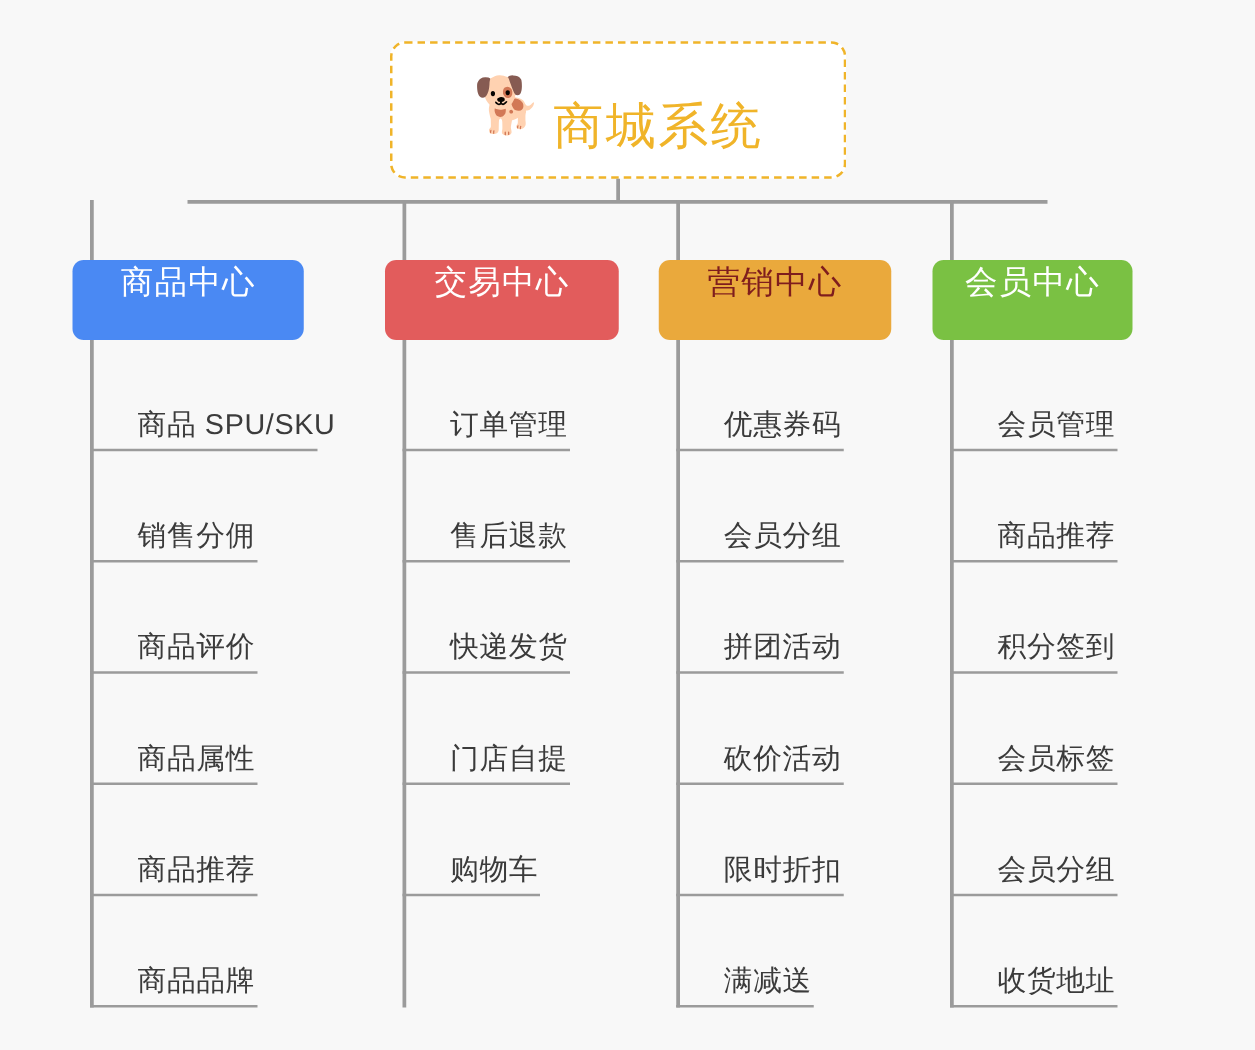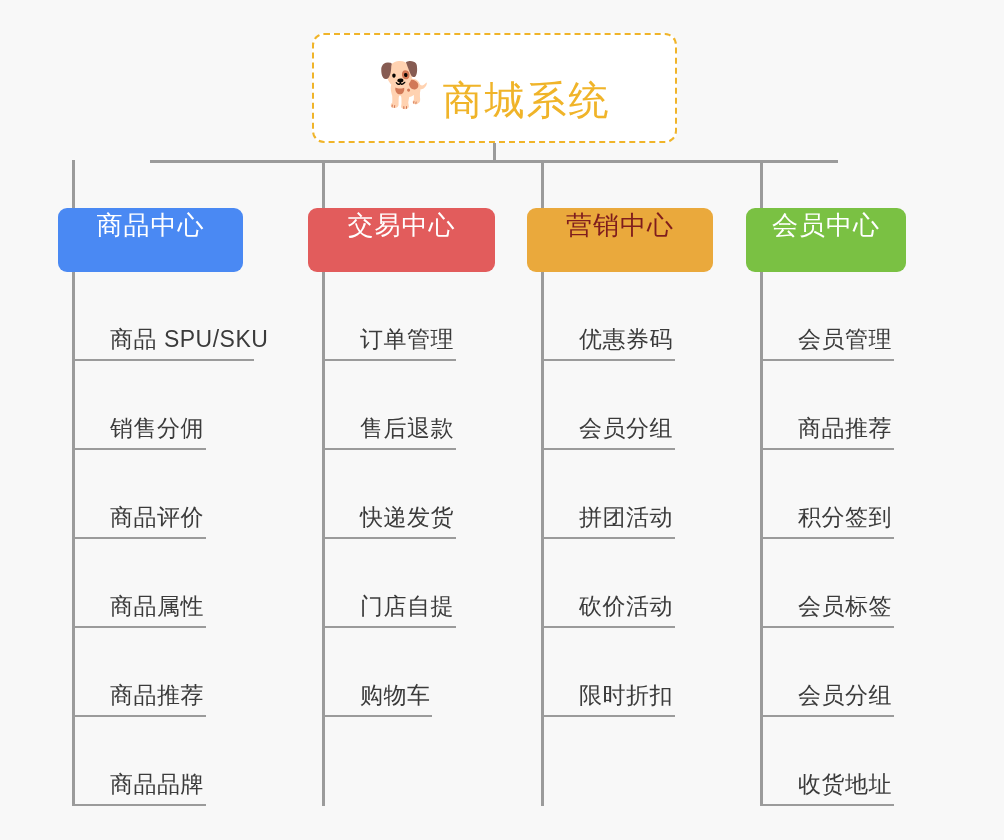--- a/index.html
+++ b/index.html
@@ -219,20 +219,24 @@
           <div class="leaf-label">拼团活动</div>
         </div>
         <div class="leaf-item">
           <div class="leaf-underline" style="width: 134px; background: rgb(155, 155, 155);"></div>
           <div class="leaf-label">砍价活动</div>
         </div>
         <div class="leaf-item">
           <div class="leaf-underline" style="width: 134px; background: rgb(155, 155, 155);"></div>
           <div class="leaf-label">限时折扣</div>
         </div>
+        <div class="leaf-item">
+          <div class="leaf-underline" style="width: 110px; background: rgb(155, 155, 155);"></div>
+          <div class="leaf-label">满减送</div>
+        </div>
       </div>
       <div class="conn conn-drop" style="left: 760px;"></div>
       <div class="cat-box" style="left: 746px; width: 160px; background: rgb(122, 193, 67);">
         <span class="cat-label" style="color: rgb(255, 255, 255);">会员中心</span>
       </div>
       <div class="leaf-col" style="left: 760px;">
         <div class="leaf-spine" style="height: 534px; background: rgb(155, 155, 155);"></div>
         <div class="leaf-item">
           <div class="leaf-underline" style="width: 134px; background: rgb(155, 155, 155);"></div>
           <div class="leaf-label">会员管理</div>

